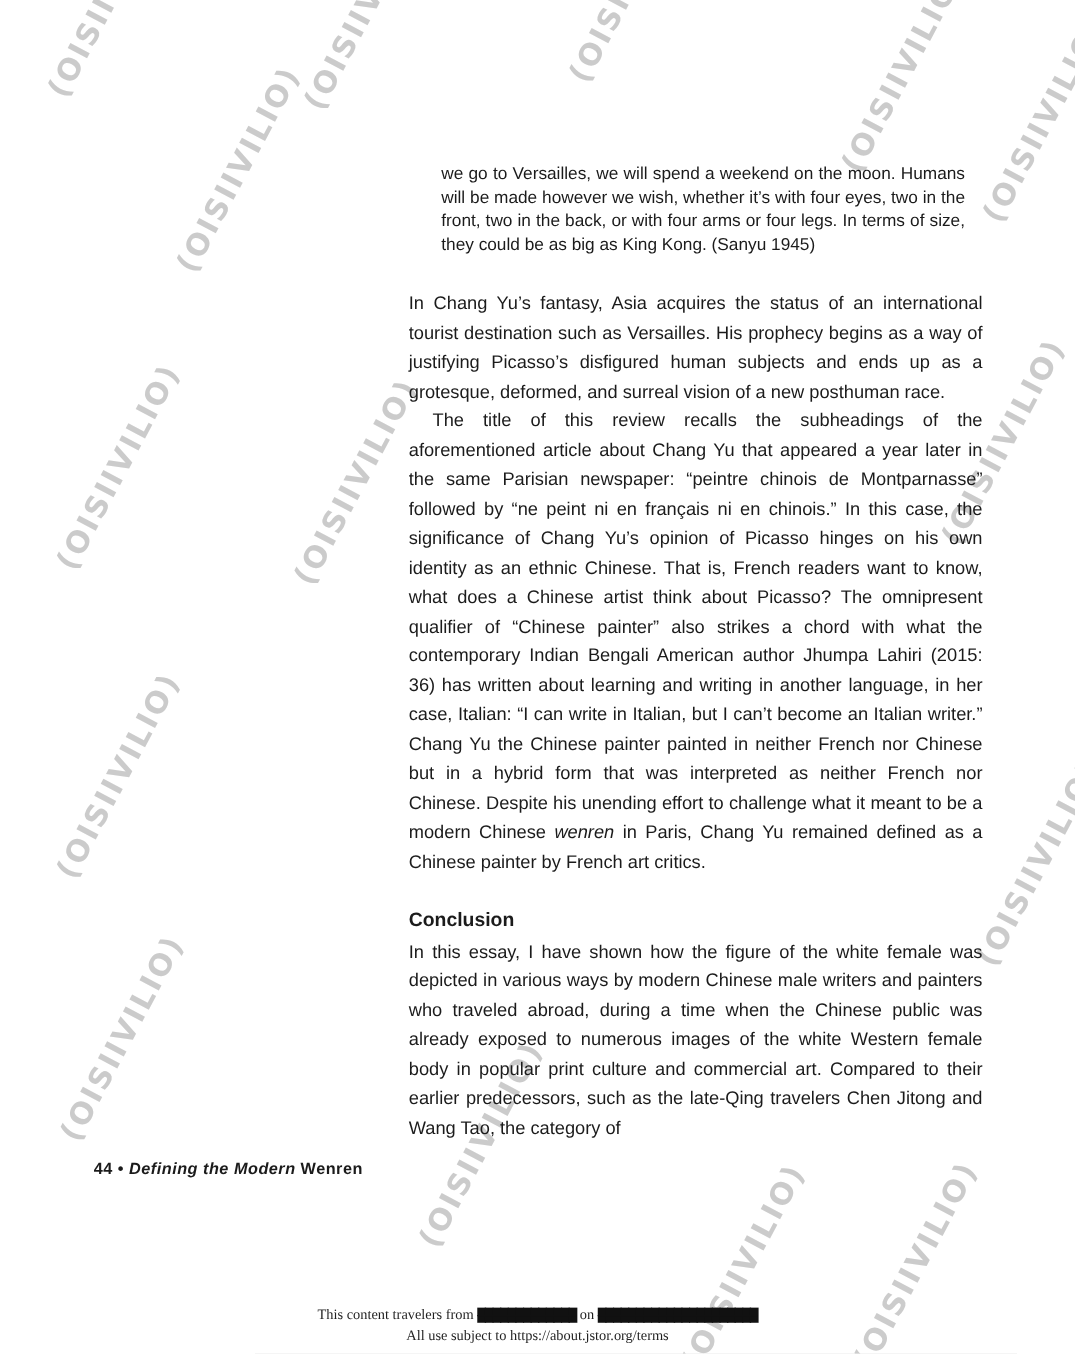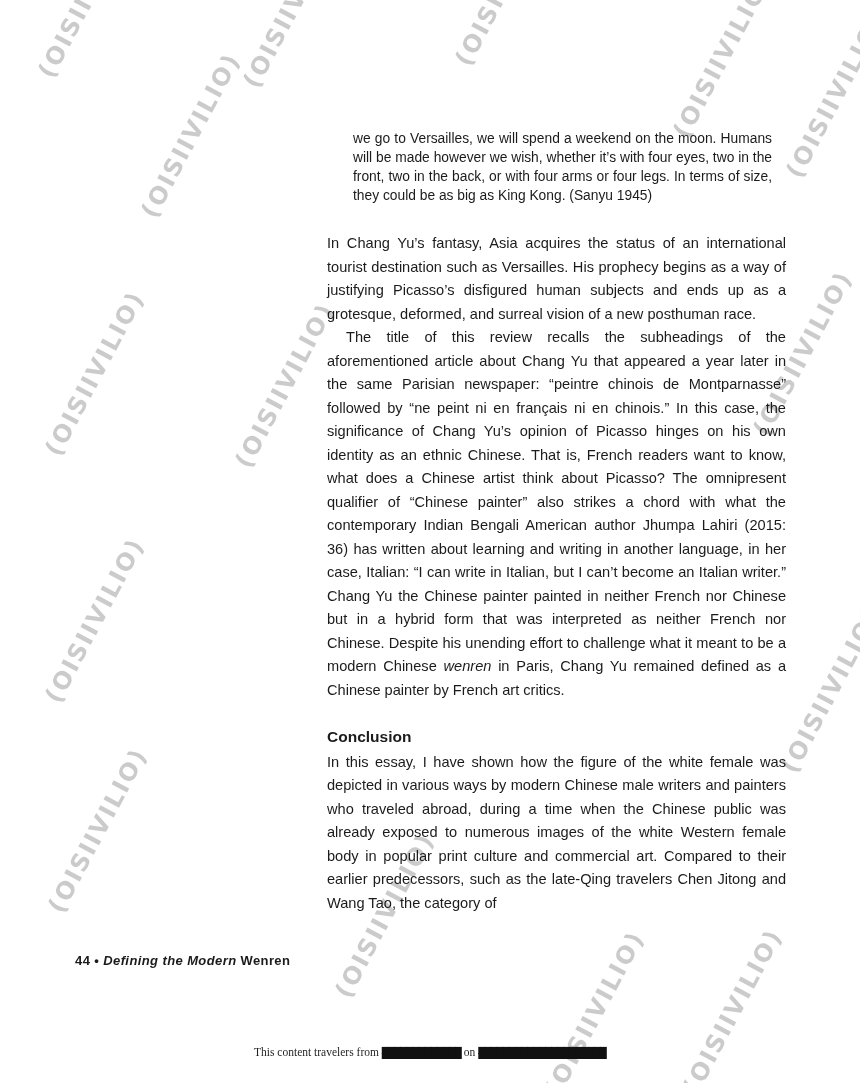--- a/index.html
+++ b/index.html
@@ -49,21 +49,21 @@
   .section-heading {
     font-size: 15.5px;
     font-weight: 700;
     margin: 23px 0 2px 0;
     text-align: left;
   }
   .italic { font-style: italic; }
   .running-footer {
     position: absolute;
     left: 75px;
-    top: 953px;
+    top: 927px;
     z-index: 1;
     font-size: 13px;
     font-weight: 700;
     letter-spacing: 0.4px;
     white-space: nowrap;
   }
   .running-footer span { margin-right: 4px; }
   .provenance {
     position: absolute;
     left: 0;
@@ -122,15 +122,16 @@
     <span>44</span><span>•</span><span class="italic">Defining the Modern</span><span>Wenren</span>
   </div>
 
   <div class="provenance">
     <div>
       <span>This content travelers from</span>
       <span class="redacted">█████████████</span>
       <span>on</span>
       <span class="redacted">█████████████████████</span>
     </div>
+    <div>All use subject to https://about.jstor.org/terms</div>
   </div>
 
 </div>
 
 </body></html>

